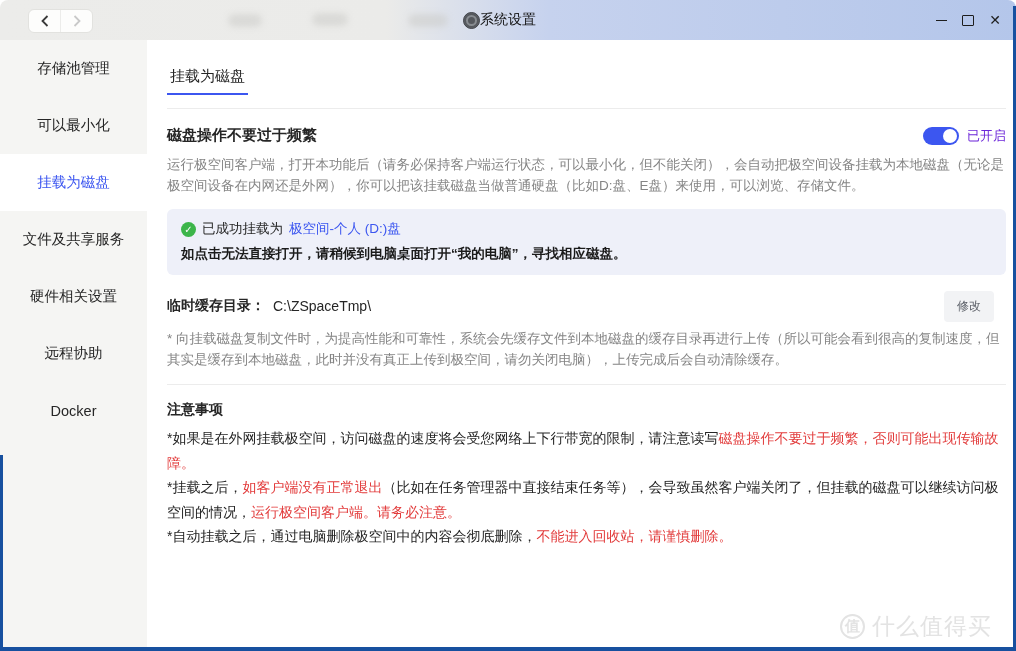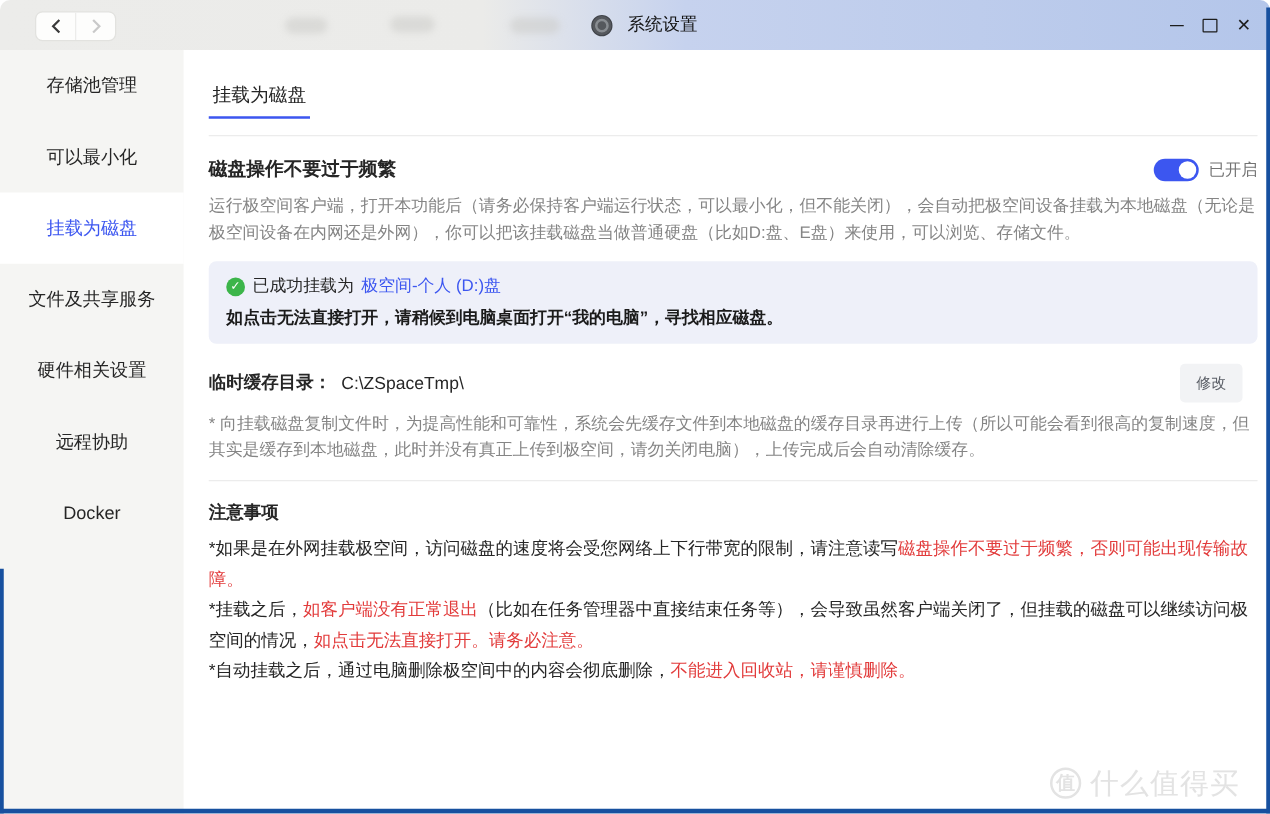--- a/index.html
+++ b/index.html
@@ -17,21 +17,21 @@
   .nav-group {
     position:absolute; left:28px; top:9px; display:flex;
     background:#fdfdfc; border:1px solid #e2e2df; border-radius:6px; overflow:hidden;
   }
   .nav-btn { width:31px; height:22px; display:flex; align-items:center; justify-content:center; cursor:pointer; }
   .nav-btn + .nav-btn { border-left:1px solid #ececea; }
   .blur-blob {
     position:absolute; height:13px; border-radius:7px;
     background:#c9c9c6; opacity:.5; filter:blur(3px);
   }
-  .title-wrap { position:absolute; left:473px; top:0; height:40px; display:flex; align-items:center; gap:12px;font-family:Liberation Serif, serif; }
+  .title-wrap { position:absolute; left:463px; top:0; height:40px; display:flex; align-items:center; gap:0;font-family:Liberation Serif, serif; }
   .app-icon {
     width:17px; height:17px; border-radius:50%; background:#55585d;
     box-shadow: inset 0 0 0 2px #55585d, inset 0 0 0 4px #888c91;
     border:1px solid #41444a; box-sizing:border-box;
   }
   .win-title { font-size:14px; color:#131313; }
   .win-controls { position:absolute; right:14px; top:0; height:40px; display:flex; align-items:center; gap:13px; }
   .win-btn { width:14px; height:40px; display:flex; align-items:center; justify-content:center; cursor:pointer; }
   .glyph-min { width:11px; height:0; border-top:1.6px solid #1d1d1d; display:block; }
   .glyph-max { width:10px; height:9px; border:1.5px solid #1d1d1d; border-radius:1px; display:block; }
@@ -50,21 +50,21 @@
   .tab-row { padding-top:27px; padding-bottom:15px; border-bottom:1px solid #ececec; }
   .tab {
     display:inline-block; font-size:15px; color:#262626; padding:0 3px 7px 3px;
     border-bottom:2px solid var(--accent,#3c56f0); margin-bottom:-2px; cursor:pointer;
   }
   .section-head { margin-top:17px; display:flex; justify-content:space-between; align-items:center; }
   .h-title { font-size:15px; font-weight:bold; color:#262626; }
   .toggle-wrap { display:flex; align-items:center; gap:8px; }
   .toggle { width:36px; height:18px; border-radius:9px; background:var(--accent,#3c56f0); position:relative; cursor:pointer; }
   .toggle .knob { position:absolute; right:2px; top:2px; width:14px; height:14px; border-radius:50%; background:#fff; }
-  .toggle-label { font-size:13px; color:#737373; }
+  .toggle-label { font-size:13px; color:#6d28d9; }
   .desc { margin-top:9px; font-size:13.5px; color:#858585; line-height:21px; }
 
   .info-box { margin-top:13px; background:var(--info-bg,#eef0f9); border-radius:6px; padding:11px 14px 12px; }
   .info-line1 { font-size:13.5px; color:#262626; display:flex; align-items:center; gap:6px; }
   .check {
     width:15px; height:15px; border-radius:50%; background:var(--success,#3cb54a);
     color:#fff; font-size:10px; display:flex; align-items:center; justify-content:center; flex-shrink:0;
   }
   .disk-link { color:var(--accent,#3c56f0); cursor:pointer; }
   .info-line2 { margin-top:7px; font-weight:bold; font-size:13.5px; color:#1b1b1b; }
@@ -184,21 +184,21 @@
         <button class="modify-btn">修改</button>
       </div>
 
       <div class="cache-note">* 向挂载磁盘复制文件时，为提高性能和可靠性，系统会先缓存文件到本地磁盘的缓存目录再进行上传（所以可能会看到很高的复制速度，但其实是缓存到本地磁盘，此时并没有真正上传到极空间，请勿关闭电脑），上传完成后会自动清除缓存。</div>
 
       <div class="divider2"></div>
 
       <div class="notice-head">注意事项</div>
       <div class="notices">
           <div><span>*如果是在外网挂载极空间，访问磁盘的速度将会受您网络上下行带宽的限制，请注意读写</span><span class="red">磁盘操作不要过于频繁，否则可能出现传输故障。</span></div>
-          <div><span>*挂载之后，</span><span class="red">如客户端没有正常退出</span><span>（比如在任务管理器中直接结束任务等），会导致虽然客户端关闭了，但挂载的磁盘可以继续访问极空间的情况，</span><span class="red">如点击无法直接打开。请务必注意。</span></div>
+          <div><span>*挂载之后，</span><span class="red">如客户端没有正常退出</span><span>（比如在任务管理器中直接结束任务等），会导致虽然客户端关闭了，但挂载的磁盘可以继续访问极空间的情况，</span><span class="red">运行极空间客户端。请务必注意。</span></div>
           <div><span>*自动挂载之后，通过电脑删除极空间中的内容会彻底删除，</span><span class="red">不能进入回收站，请谨慎删除。</span></div>
         </div>
 
     </div>
   </div>
 
   <div class="watermark">
     <span class="wm-badge">值</span>
     <span class="wm-text">什么值得买</span>
   </div>

